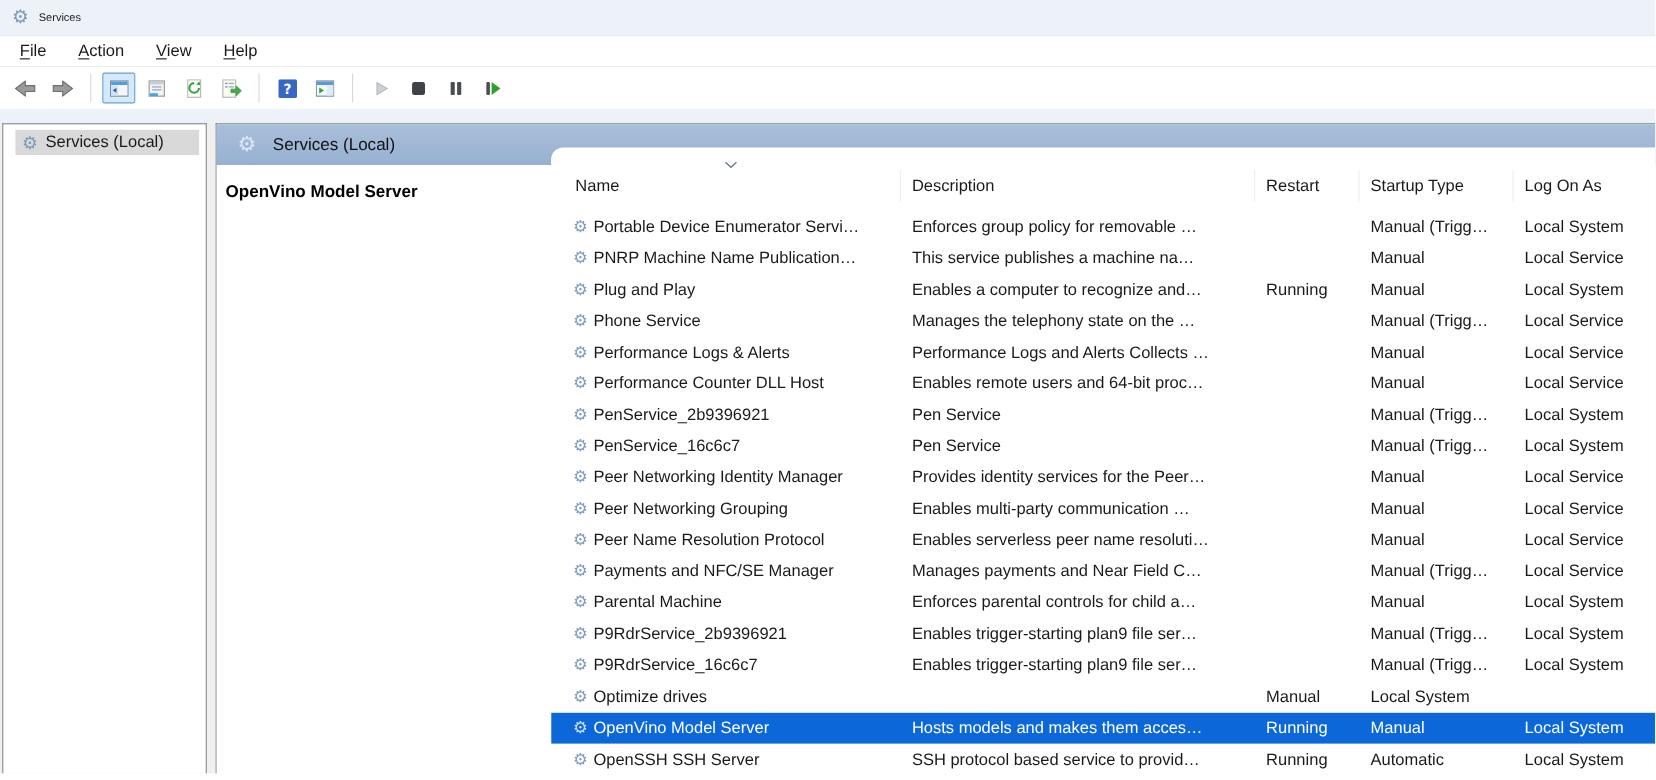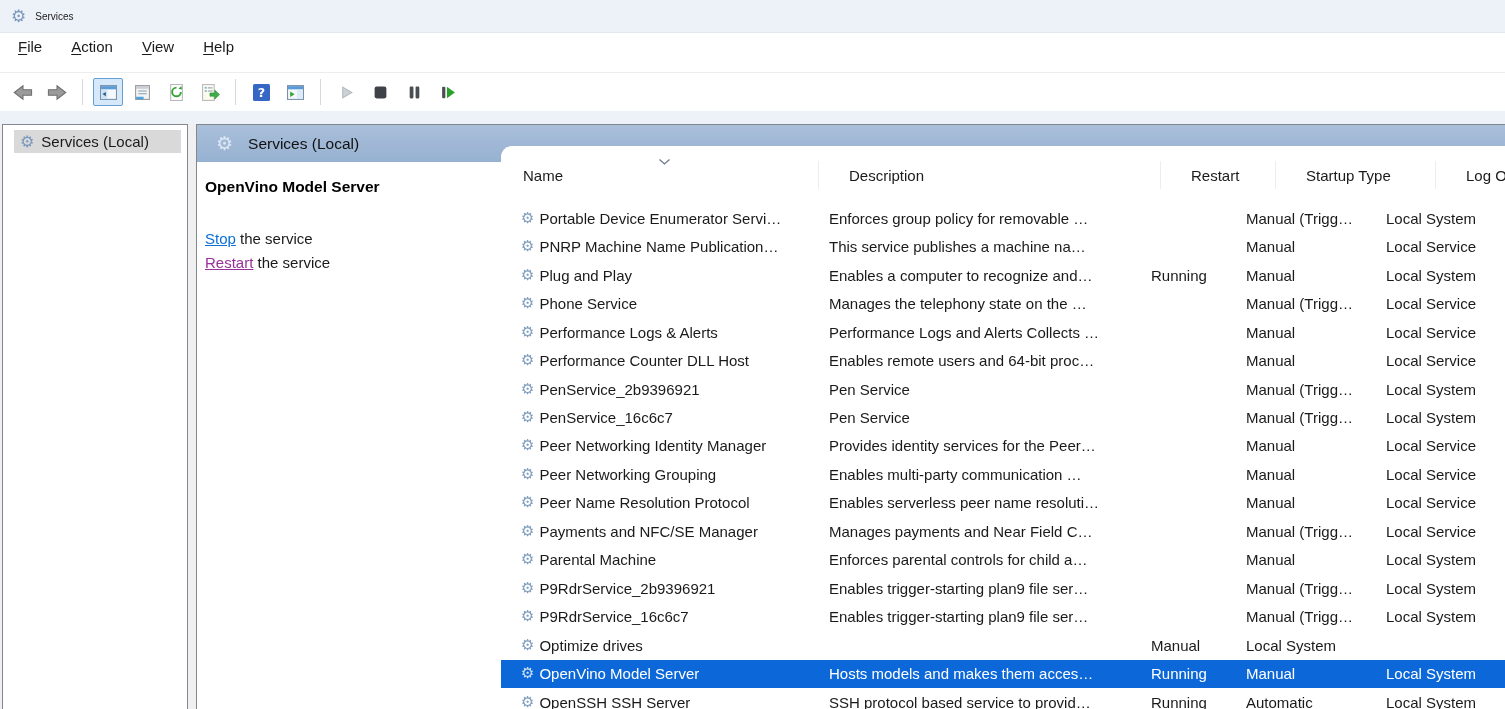--- a/index.html
+++ b/index.html
@@ -6,21 +6,21 @@
   html,body { width:1505px; height:709px; }
   body { font-family:"Liberation Sans", sans-serif; color:#1a1a1a; background:#fff; overflow:hidden; }
   .window { position:relative; width:1505px; height:709px; overflow:hidden; background:#fff; }
 
   
   .titlebar { height:33px; background:#edf1f8; display:flex; align-items:center; padding-left:11px; border-bottom:1px solid #e2e7f0; }
   .titlebar .gear { font-family:"DejaVu Sans",sans-serif; font-size:17px; color:#7b99bd; margin-right:9px; line-height:1; }
   .titlebar .title { font-size:10px; color:#1b1b1b; }
 
   
-  .menubar { height:40px; background:#fff; display:flex; align-items:flex-start; font-size:15px; border-bottom:1px solid #ededed; }
+  .menubar { height:28px; background:#fff; display:flex; align-items:flex-end; font-size:15px; border-bottom:1px solid #ededed; }
   .menu-item { padding:5px 11px; margin-left:7px; cursor:default; }
   .menu-item u { text-underline-offset:2px; }
 
   
   .toolbar { height:38px; background:#fff; display:flex; align-items:center; padding-left:6px; }
   .tb-btn { width:30px; height:28px; display:flex; align-items:center; justify-content:center; border:1px solid transparent; margin:0 2px; }
   .tb-btn.active { background:#d5e9fb; border:1px solid #66a0d2; border-radius:2px; }
   .tb-sep { width:1px; height:26px; background:#d7d7d7; margin:0 8px; }
   .strip { height:13px; background:#edf1f8; }
 
@@ -41,21 +41,21 @@
   .svc-title { font-size:15.5px; font-weight:bold; color:#000; }
   .svc-links { margin-top:31px; font-size:15px; line-height:23.5px; }
   .svc-links a { text-decoration:underline; cursor:pointer; }
   .link-stop { color:#0b6fd3; }
   .link-restart { color:#97309b; }
   .desc-block { margin-top:44px; font-size:15px; line-height:25.5px; width:268px; }
 
   
   .list-pane { position:absolute; left:304px; top:21px; right:0; bottom:0; background:#fff; border-top-left-radius:11px; overflow:hidden; }
   .list-header { position:relative; height:58px; }
-  .hdr-cells { position:absolute; left:0; right:0; bottom:12px; height:34px; display:grid; grid-template-columns:318px 322px 95px 140px 1fr; align-items:center; font-size:15px;gap:20px; }
+  .hdr-cells { position:absolute; left:0; right:0; bottom:6px; height:34px; display:grid; grid-template-columns:318px 322px 95px 140px 1fr; align-items:center; font-size:15px; }
   .hdr-cell { padding-left:10px; border-right:1px solid #ededed; height:28px; display:flex; align-items:center; white-space:nowrap; overflow:hidden; }
   .hdr-cell:first-child { padding-left:22px; }
   .hdr-cell:last-child { border-right:none; }
   .sort-ind { position:absolute; left:157px; top:12px; }
 
   .rows { position:absolute; left:0; right:0; top:58px; bottom:0; overflow:hidden; }
   .svc-row { height:28.47px; display:grid; grid-template-columns:318px 322px 95px 140px 1fr; align-items:center; font-size:15px; white-space:nowrap; }
   .svc-row.selected { background:#0c68d8; color:#fff; }
   .cell { overflow:hidden; padding-left:10px; }
   .cell-name { display:flex; align-items:center; gap:5px; padding-left:20px; }
@@ -179,24 +179,20 @@
     </div>
 
     <div class="right-panel">
       <div class="blue-header">
         <span class="gear">⚙</span>
         <span class="hd-title">Services (Local)</span>
       </div>
 
       <div class="details">
         <div class="svc-title">OpenVino Model Server</div>
-        <div class="svc-links">
-          <div><a class="link-stop">Stop</a><span> the service</span></div>
-          <div><a class="link-restart">Restart</a><span> the service</span></div>
-        </div>
       </div>
 
       <div class="list-pane">
         <div class="list-header">
           <span class="sort-ind">
             <svg width="13" height="8" viewBox="0 0 13 8">
                 <path d="M1.5 1.5 l5 4.5 5 -4.5" stroke="#6d7b8a" stroke-width="1.3" fill="none"></path>
               </svg>
           </span>
           <div class="hdr-cells">

